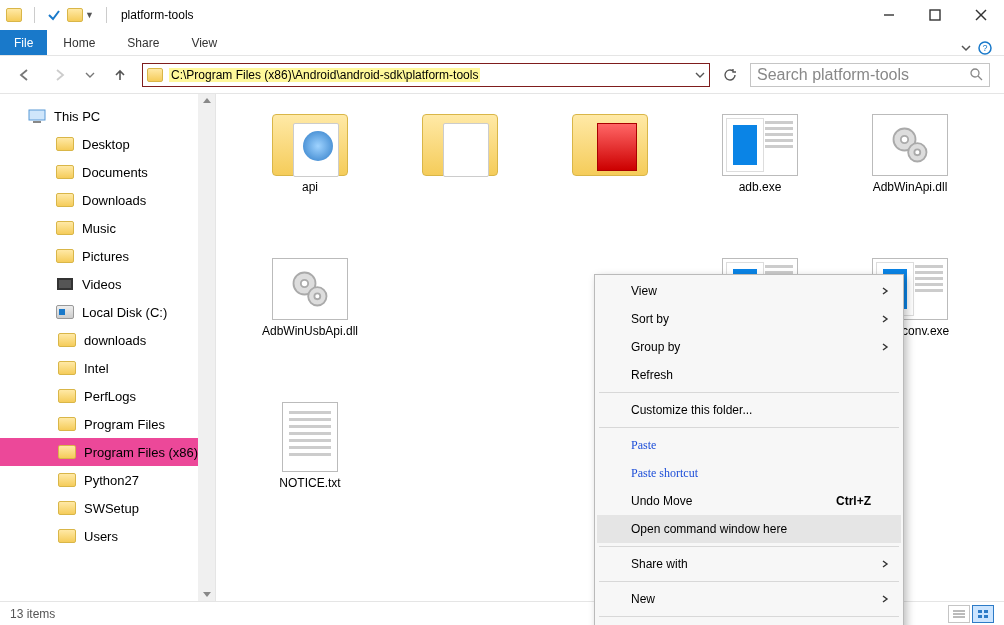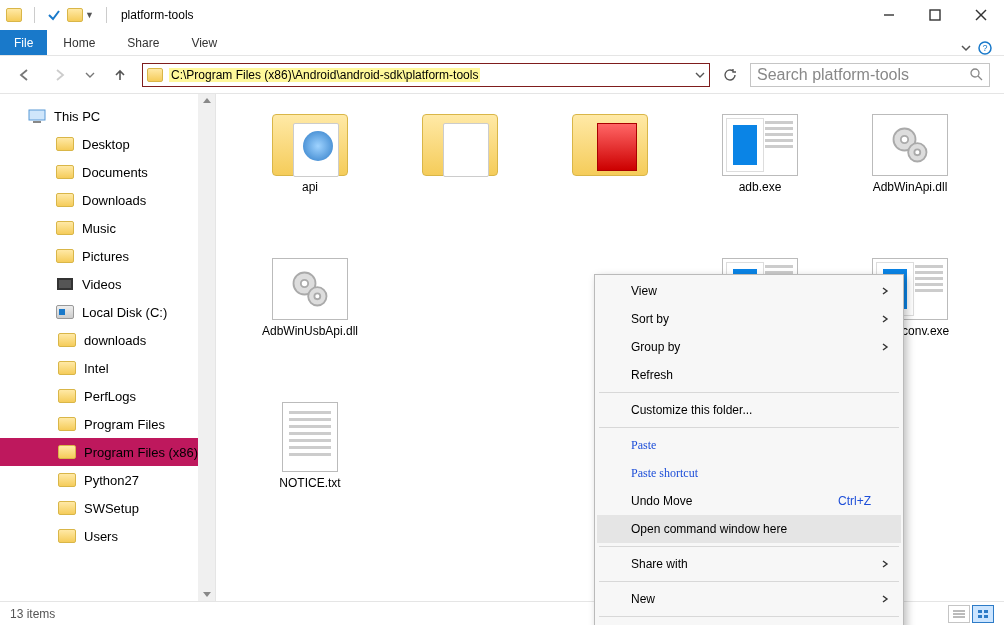--- a/index.html
+++ b/index.html
@@ -33,21 +33,21 @@
 
 .body { display:flex; height: calc(625px - 30px - 26px - 38px - 24px); }
 .sidebar { width: 230px; border-right:1px solid #e5e5e5; position:relative; overflow:hidden; padding-top:8px; }
 .scrollbar { position:absolute; right:0; top:0; bottom:0; width:17px; background:#f0f0f0; display:flex; flex-direction:column; align-items:center; }
 .scrollbar::before, .scrollbar::after { content:''; display:block; width:0;height:0; border-left:4px solid transparent; border-right:4px solid transparent; margin:4px; }
 .scrollbar::before { border-bottom:5px solid #888; }
 .scrollbar::after { border-top:5px solid #888; margin-top:auto; }
 .tree-item { display:flex; align-items:center; height:28px; padding-left: 28px; gap:8px; font-size:13px; }
 .tree-item.lvl1 { padding-left: 56px; }
 .tree-item.lvl2 { padding-left: 58px; }
-.tree-item.selected { background:#be185d; }
+.tree-item.selected { background:#ec4899; }
 .ticon { width:18px; height:16px; display:inline-flex; align-items:center; justify-content:center; }
 .fld { width:18px; height:14px; background: linear-gradient(#ffe9a6,#f5cc5a); border:1px solid #d9b648; border-radius:2px; }
 .drv { width:18px; height:14px; background: linear-gradient(#eee,#ccc); border:1px solid #999; border-radius:2px; position:relative; }
 .drv::after { content:''; position:absolute; left:2px; top:3px; width:6px; height:6px; background:#1979ca; }
 
 
 .content { flex:1; position:relative; padding: 12px 24px; }
 .file-grid { display:grid; grid-template-columns: repeat(5, 140px); gap: 4px 10px; }
 .item { width:140px; height:140px; display:flex; flex-direction:column; align-items:center; justify-content:flex-start; padding-top:8px; }
 .biglbl { font-size:12px; text-align:center; margin-top:4px; line-height:1.3; word-break: break-word; max-width:130px; }
@@ -64,21 +64,21 @@
 .dllfile svg { stroke:#b5b5b5; fill:#d9d9d9; }
 .txtfile { width:56px; height:70px; border:1px solid #bbb; background:#fff; display:flex; flex-direction:column; gap:4px; padding:8px 6px; }
 .txtfile span { height:3px; background:#ccc; }
 
 
 .ctxmenu { position:absolute; left: 378px; top: 180px; width:310px; background:#f7f7f7; border:1px solid #bababa; box-shadow: 3px 3px 8px rgba(0,0,0,0.25); padding: 2px; font-size:12px; }
 .ctxitem { height:28px; display:flex; align-items:center; padding:0 30px 0 34px; position:relative; }
 .ctxitem.disabled { color:#1d4ed8;font-family:Liberation Serif, serif; }
 .ctxitem.hovered { background:#e5e5e5; }
 .ctxitem .arrow { position:absolute; right:12px; top:50%; transform:translateY(-50%); }
-.ctxitem .shortcut { margin-left:auto; color:#1d4ed8; }
+.ctxitem .shortcut { margin-left:auto; color:#000000;font-weight:bold; }
 .ctxsep { height:1px; background:#d8d8d8; margin:3px 2px; }
 
 
 .statusbar { height:24px; border-top:1px solid #e5e5e5; display:flex; align-items:center; padding:0 10px; font-size:12px; color:#555; }
 .statusbar .viewbtns { margin-left:auto; display:flex; gap:2px; }
 .viewbtn { width:22px; height:18px; border:1px solid #c5c5c5; display:flex; align-items:center; justify-content:center; font-size:10px; }
 .viewbtn.active { background:#cce5ff; border-color:#2d7bc7; }
 
 svg { display:block; }
 .chev { width:8px; height:8px; }

